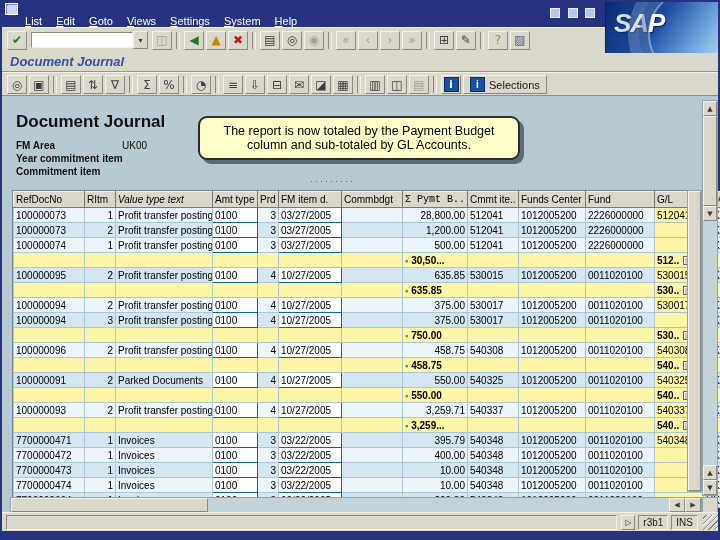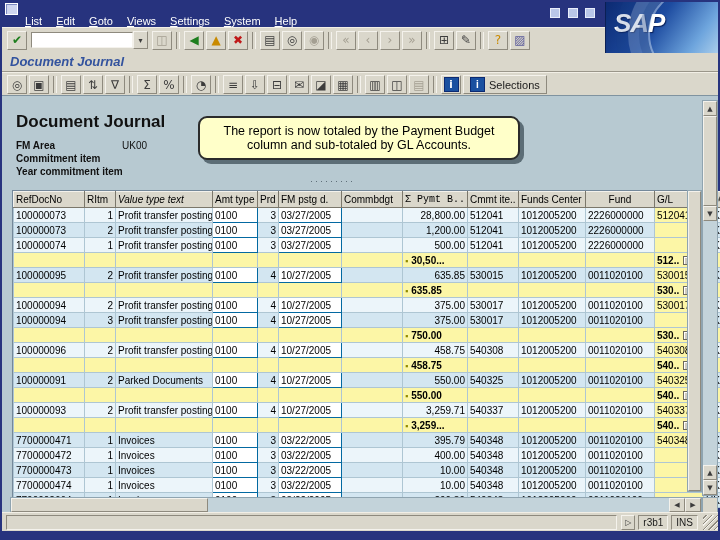--- a/index.html
+++ b/index.html
@@ -265,43 +265,43 @@
         <span class="blue-mini">i</span>
         <span class="tb-label">Selections</span>
       </button>
     </div>
 </div>
 
 <div id="content">
   <div id="rpt-title">Document Journal</div>
   <div id="rpt-fields">
       <div class="fld"><span class="lbl">FM Area</span><span class="val">UK00</span></div>
+      <div class="fld"><span class="lbl">Year commitment item</span><span class="val"></span></div>
       <div class="fld"><span class="lbl">Commitment item</span><span class="val"></span></div>
-      <div class="fld"><span class="lbl">Year commitment item</span><span class="val"></span></div>
     </div>
 
   <div id="callout">The report is now totaled by the Payment Budget column and sub-totaled by GL Accounts.</div>
 
   <div id="splitter-dots">·········</div>
 
   <div id="tblwrap">
     <table>
       <thead>
           <tr id="hdr-row">
             <th style="width: 66px;"><span>RefDocNo</span></th>
             <th style="width: 26px;"><span>RItm</span></th>
             <th style="width: 92px; font-style: italic;"><span>Value type text</span></th>
             <th style="width: 40px;"><span>Amt type</span></th>
             <th style="width: 16px;"><span>Prd</span></th>
-            <th style="width: 58px;"><span>FM pstg d.</span></th>
+            <th style="width: 58px;"><span>FM item d.</span></th>
             <th style="width: 56px;"><span>Commbdgt</span></th>
             <th style="width: 60px; font-family: Liberation Mono, monospace;"><span>Σ Pymt B..</span></th>
             <th style="width: 46px;"><span>Cmmt ite..</span></th>
             <th style="width: 62px;"><span>Funds Center</span></th>
-            <th style="width: 64px; text-align: center;"><span>Fund</span></th>
+            <th style="width: 64px;"><span>Fund</span></th>
             <th style="width: 44px;"><span>G/L</span><span class="sort">▴</span></th>
             <th style="width: 30px;"><span>CoCode</span></th>
           </tr>
         </thead>
       <tbody id="tbl-body">
           <tr class="row-a">
             <td>100000073</td>
             <td class="r">1</td>
             <td>Profit transfer postings</td>
             <td class="white">0100</td>

